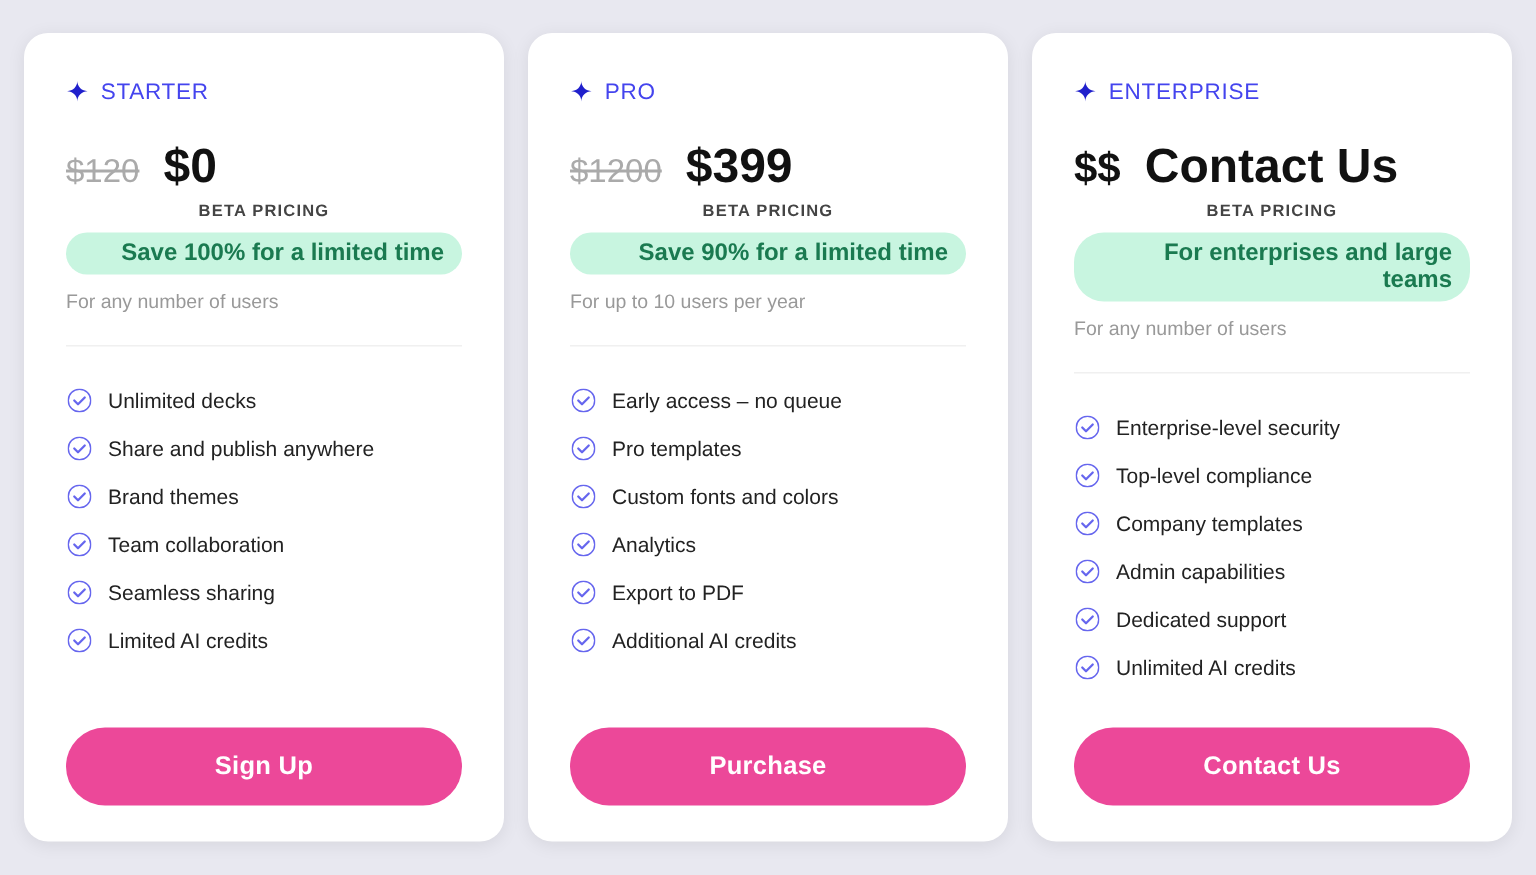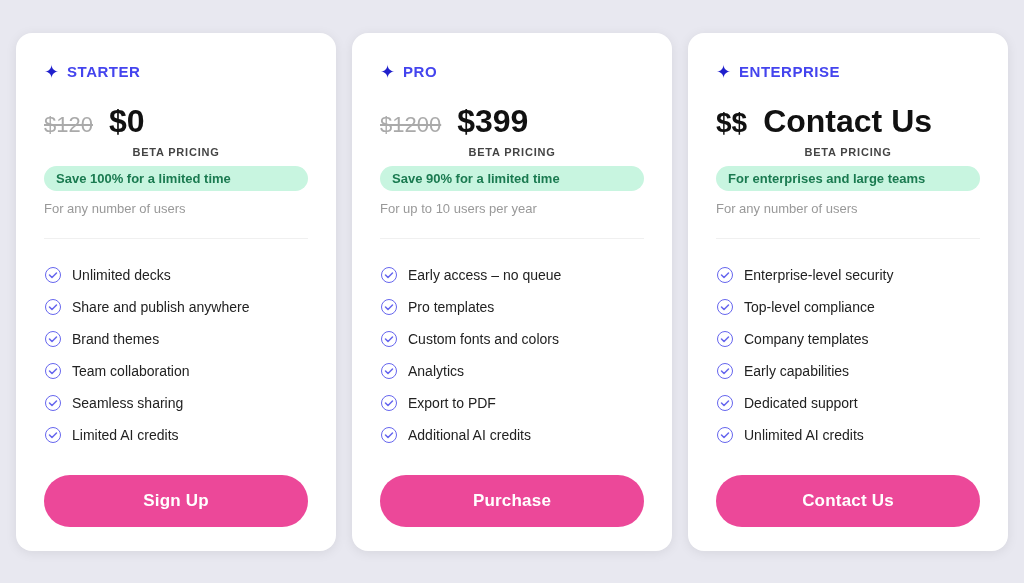--- a/index.html
+++ b/index.html
@@ -40,21 +40,21 @@
       margin-bottom: 20px;
     }
 
     .sparkle-icon {
       color: #2020cc;
       font-size: 18px;
     }
 
     .plan-name {
       font-size: 15px;
-      font-weight: 700;
+      font-weight: 400;
       color: #4444ee;
       letter-spacing: 0.5px;
       text-transform: uppercase;
     }
 
     .price-row {
       display: flex;
       align-items: baseline;
       gap: 16px;
       margin-bottom: 6px;
@@ -80,25 +80,26 @@
       letter-spacing: 0.8px;
       text-transform: uppercase;
       margin-bottom: 8px;
       text-align: center;
     }
 
     .save-badge {
       display: inline-block;
       background: #c8f5e0;
       color: #1a7a50;
-      font-size: 13px;
+      font-size: 16px;
       font-weight: 600;
       padding: 5px 12px;
       border-radius: 20px;
       margin-bottom: 10px;
+      text-align: right;
     }
 
     .plan-description {
       font-size: 13px;
       color: #999999;
       margin-bottom: 22px;
     }
 
     .divider {
       height: 1px;
@@ -342,21 +343,21 @@
           </span>
           <span>Company templates</span>
         </li>
         <li class="feature-item">
           <span class="check-icon">
             <svg viewBox="0 0 16 16" fill="none" xmlns="http://www.w3.org/2000/svg">
         <circle cx="8" cy="8" r="7.5" stroke="#6666ee" stroke-width="1"></circle>
         <path d="M4.5 8L7 10.5L11.5 6" stroke="#6666ee" stroke-width="1.5" stroke-linecap="round" stroke-linejoin="round"></path>
       </svg>
           </span>
-          <span>Early capabilities</span>
+          <span>Admin capabilities</span>
         </li>
         <li class="feature-item">
           <span class="check-icon">
             <svg viewBox="0 0 16 16" fill="none" xmlns="http://www.w3.org/2000/svg">
         <circle cx="8" cy="8" r="7.5" stroke="#6666ee" stroke-width="1"></circle>
         <path d="M4.5 8L7 10.5L11.5 6" stroke="#6666ee" stroke-width="1.5" stroke-linecap="round" stroke-linejoin="round"></path>
       </svg>
           </span>
           <span>Dedicated support</span>
         </li>

